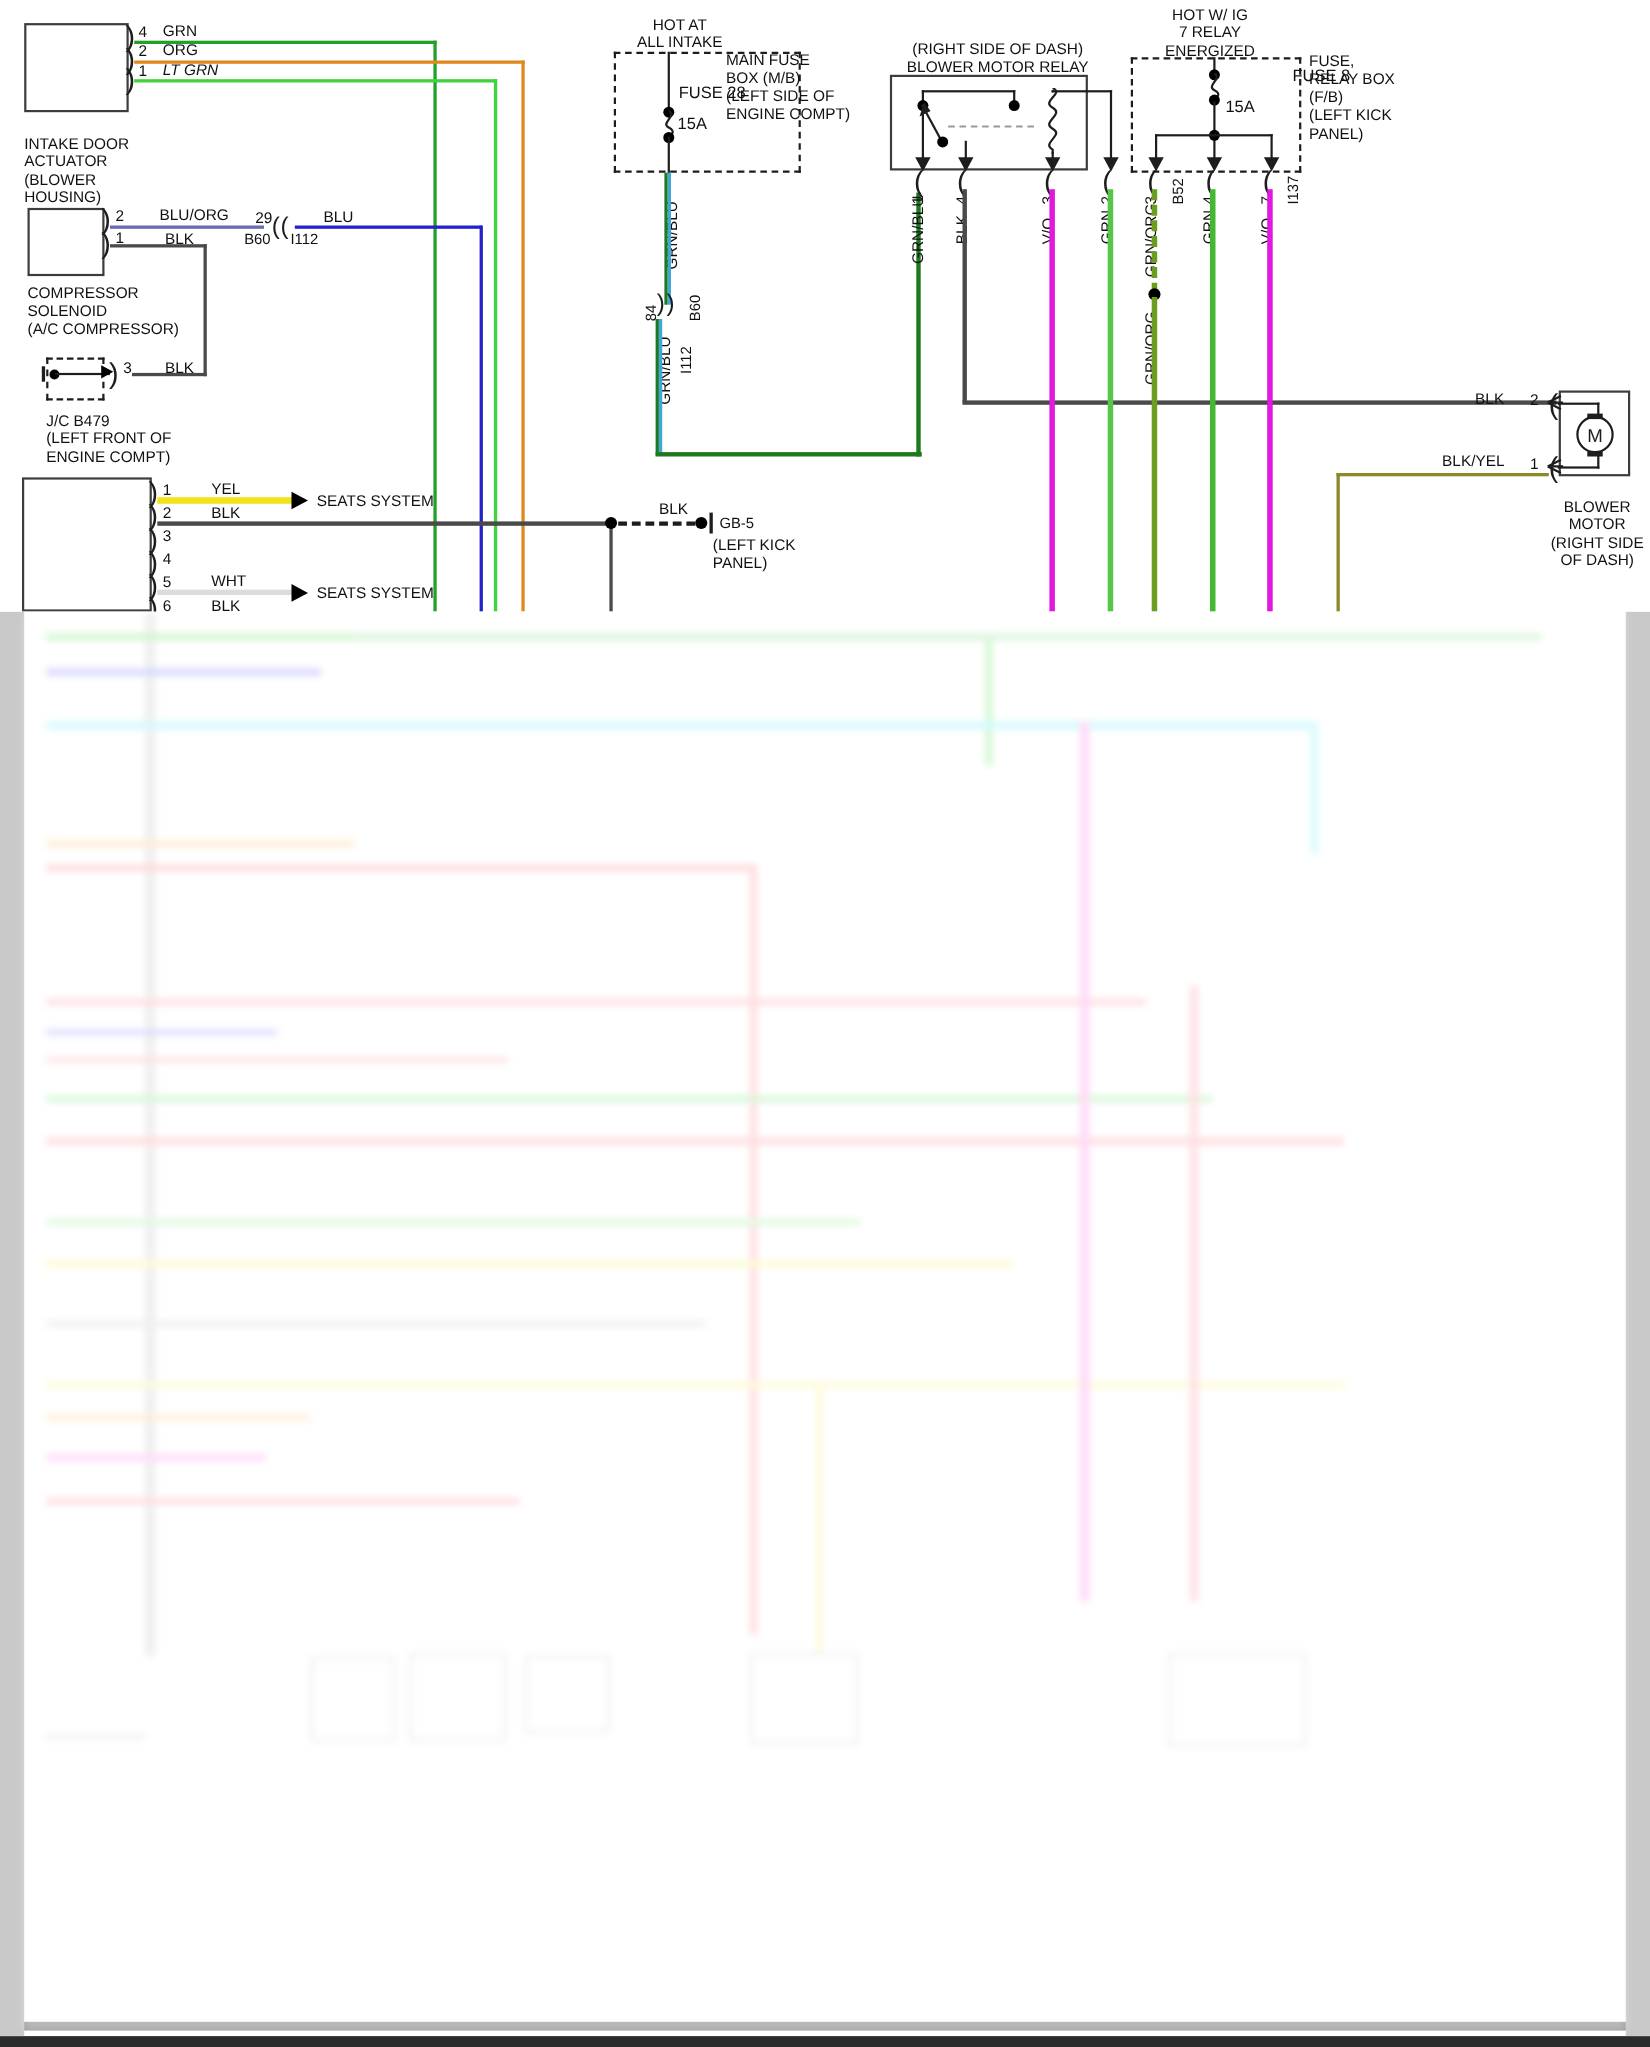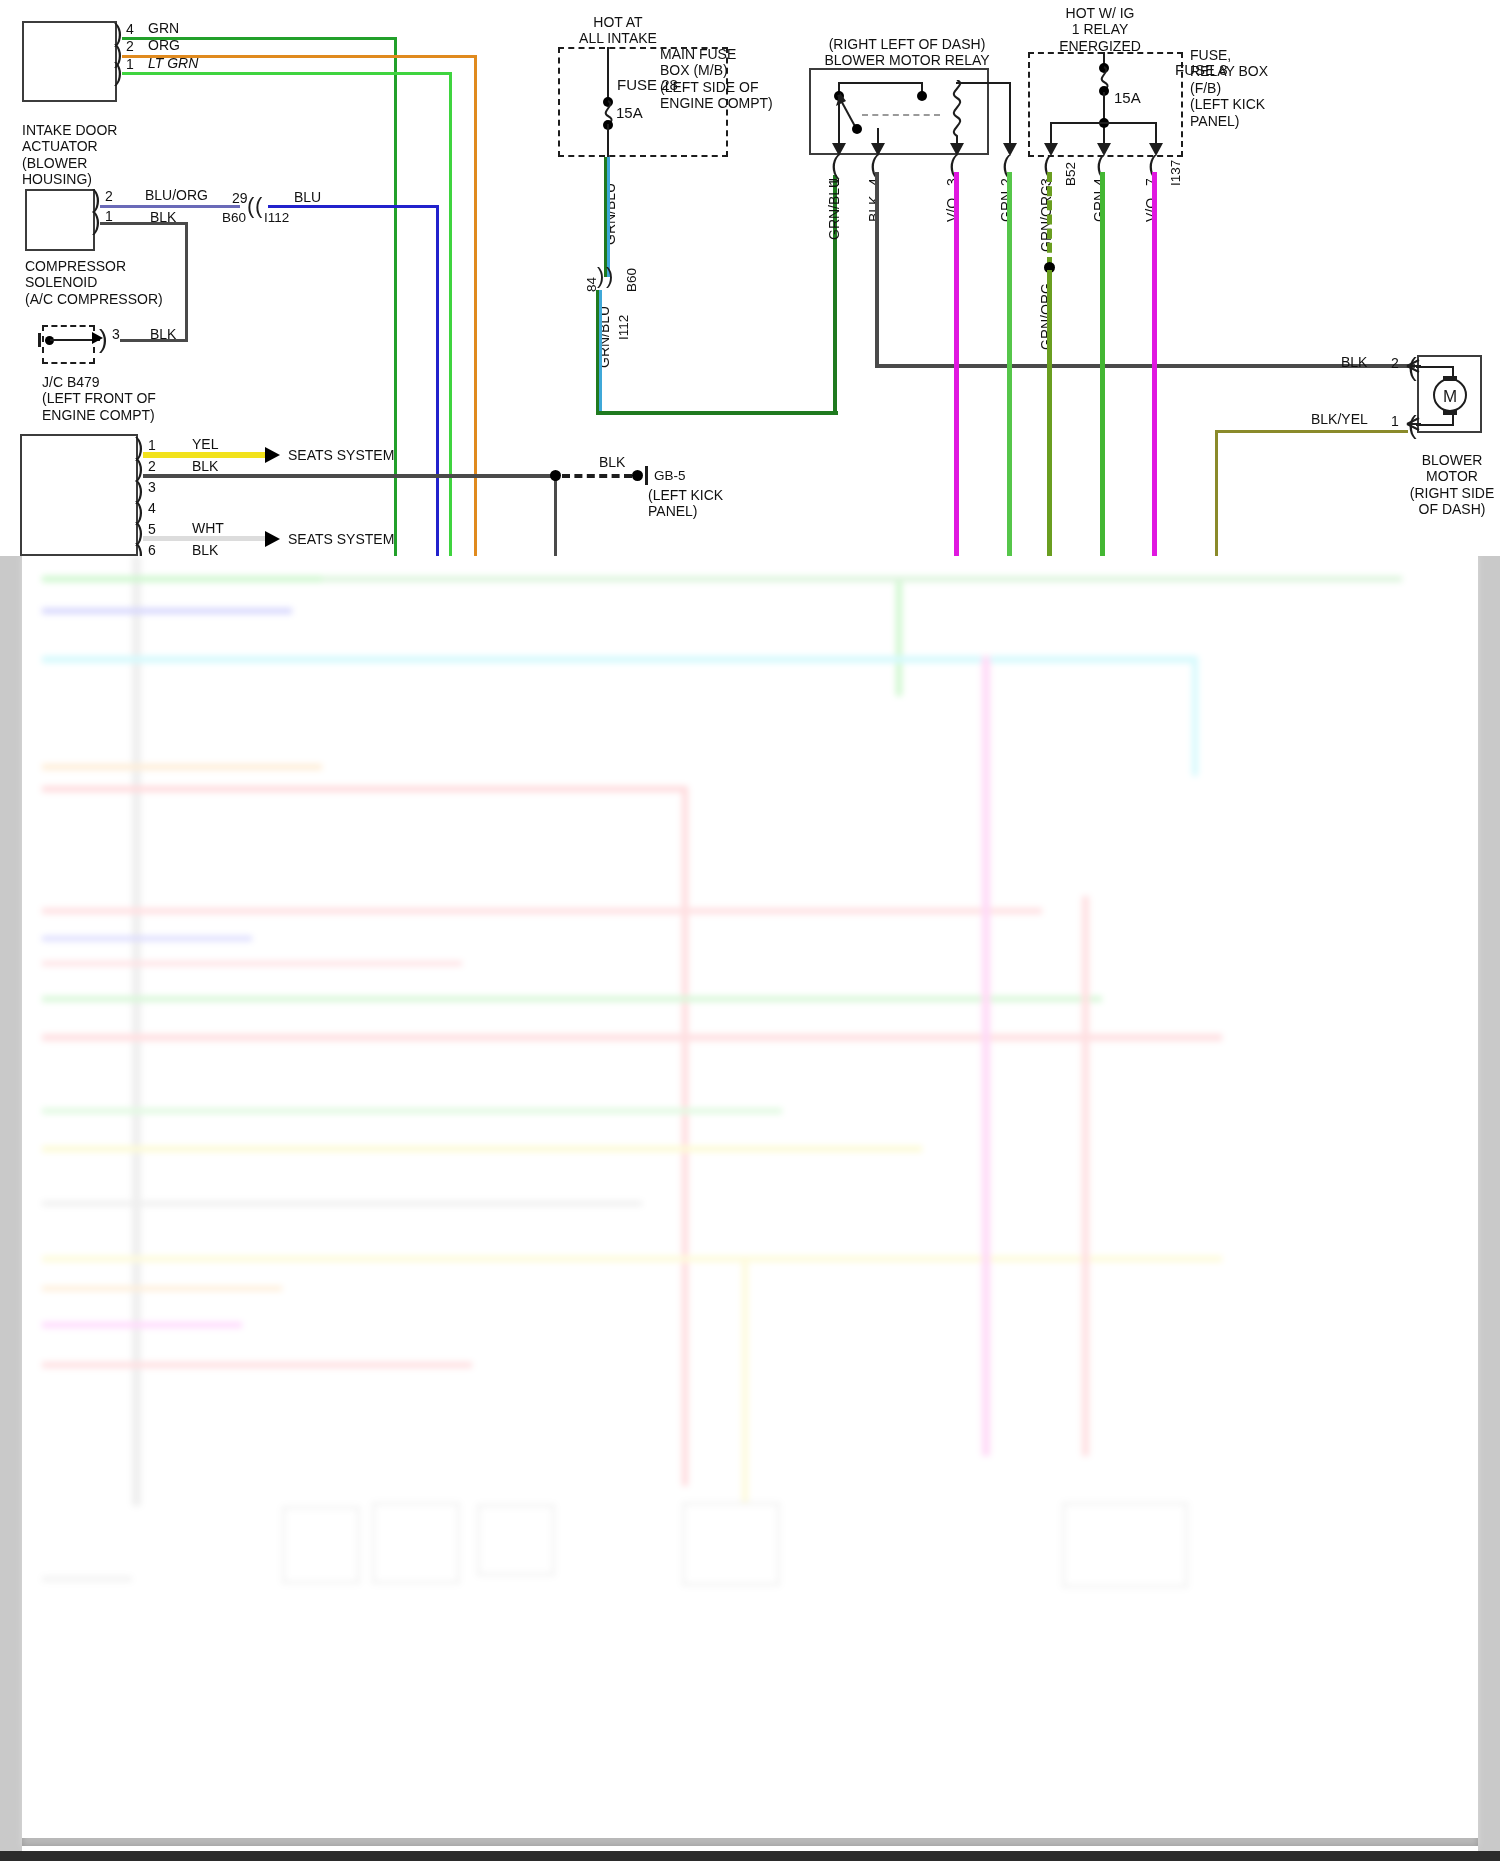--- a/index.html
+++ b/index.html
@@ -202,21 +202,21 @@
     <div class="vlbl f13" style="left:624px;top:292px;">B60</div>
     <div class="conn" style="left:597px;top:265px;font-size:22px;">)</div>
     <div class="conn" style="left:606px;top:265px;font-size:22px;">)</div>
     <div class="vlbl f14" style="left:596px;top:368px;">GRN/BLU</div>
     <div class="vlbl f13" style="left:616px;top:340px;">I112</div>
     <div class="wire" style="left:596px;top:290px;width:3px;height:124px;background:#1f7a1f;"></div>
     <div class="wire" style="left:599px;top:290px;width:3px;height:124px;background:#3fa8d8;"></div>
     <div class="wire" style="left:596px;top:411px;width:242px;height:4px;background:#1f7a1f;"></div>
     <div class="wire" style="left:833px;top:175px;width:4px;height:240px;background:#1f7a1f;"></div>
 
-    <div class="cap f14" style="left:812px;top:36px;text-align:center;width:190px;">(RIGHT LEFT OF DASH)
+    <div class="cap f14" style="left:812px;top:36px;text-align:center;width:190px;">(RIGHT SIDE OF DASH)
 BLOWER MOTOR RELAY</div>
     <div class="box" style="left:809px;top:68px;width:180px;height:87px;"></div>
 
     <div class="wire" style="left:838px;top:82px;width:85px;height:2px;background:#1d1d1d;"></div>
     <div class="wire" style="left:838px;top:82px;width:2px;height:13px;background:#1d1d1d;"></div>
     <div class="wire" style="left:921px;top:82px;width:2px;height:13px;background:#1d1d1d;"></div>
     <div class="dot" style="left:834px;top:91px;width:10px;height:10px;"></div>
     <div class="dot" style="left:917px;top:91px;width:10px;height:10px;"></div>
     <svg style="position:absolute;left:833px;top:90px;" width="40" height="45" viewBox="0 0 40 45">
       <line x1="5" y1="5" x2="24" y2="40" stroke="#1d1d1d" stroke-width="2"></line>
@@ -250,21 +250,21 @@
     <div class="vlbl f14" style="left:866px;top:222px;">BLK</div>
     <div class="vlbl f14" style="left:944px;top:222px;">V/O</div>
     <div class="vlbl f14" style="left:998px;top:222px;">GRN</div>
 
     <div class="wire" style="left:875px;top:172px;width:4px;height:194px;background:#4a4a4a;"></div>
     <div class="wire" style="left:875px;top:364px;width:540px;height:4px;background:#4a4a4a;"></div>
     <div class="wire" style="left:954px;top:172px;width:5px;height:384px;background:#e018e0;"></div>
     <div class="wire" style="left:1007px;top:172px;width:5px;height:384px;background:#56c64a;"></div>
 
     <div class="cap f14" style="left:1030px;top:5px;text-align:center;width:140px;">HOT W/ IG
-1 RELAY
+7 RELAY
 ENERGIZED</div>
     <div class="dbox" style="left:1028px;top:52px;width:155px;height:105px;"></div>
     <div class="wire" style="left:1103px;top:52px;width:2px;height:16px;background:#1d1d1d;"></div>
     <div class="dot" style="left:1099px;top:63px;width:10px;height:10px;"></div>
     <svg style="position:absolute;left:1093px;top:66px;" width="24" height="26" viewBox="0 0 24 26">
       <path d="M11,1 C19,5 3,12 11,16 C19,20 11,24 11,24" stroke="#1d1d1d" stroke-width="2" fill="none"></path>
     </svg>
     <div class="dot" style="left:1099px;top:86px;width:10px;height:10px;"></div>
     <div class="lbl f15" style="left:1175px;top:62px;">FUSE 8</div>
     <div class="lbl f15" style="left:1114px;top:90px;">15A</div>

